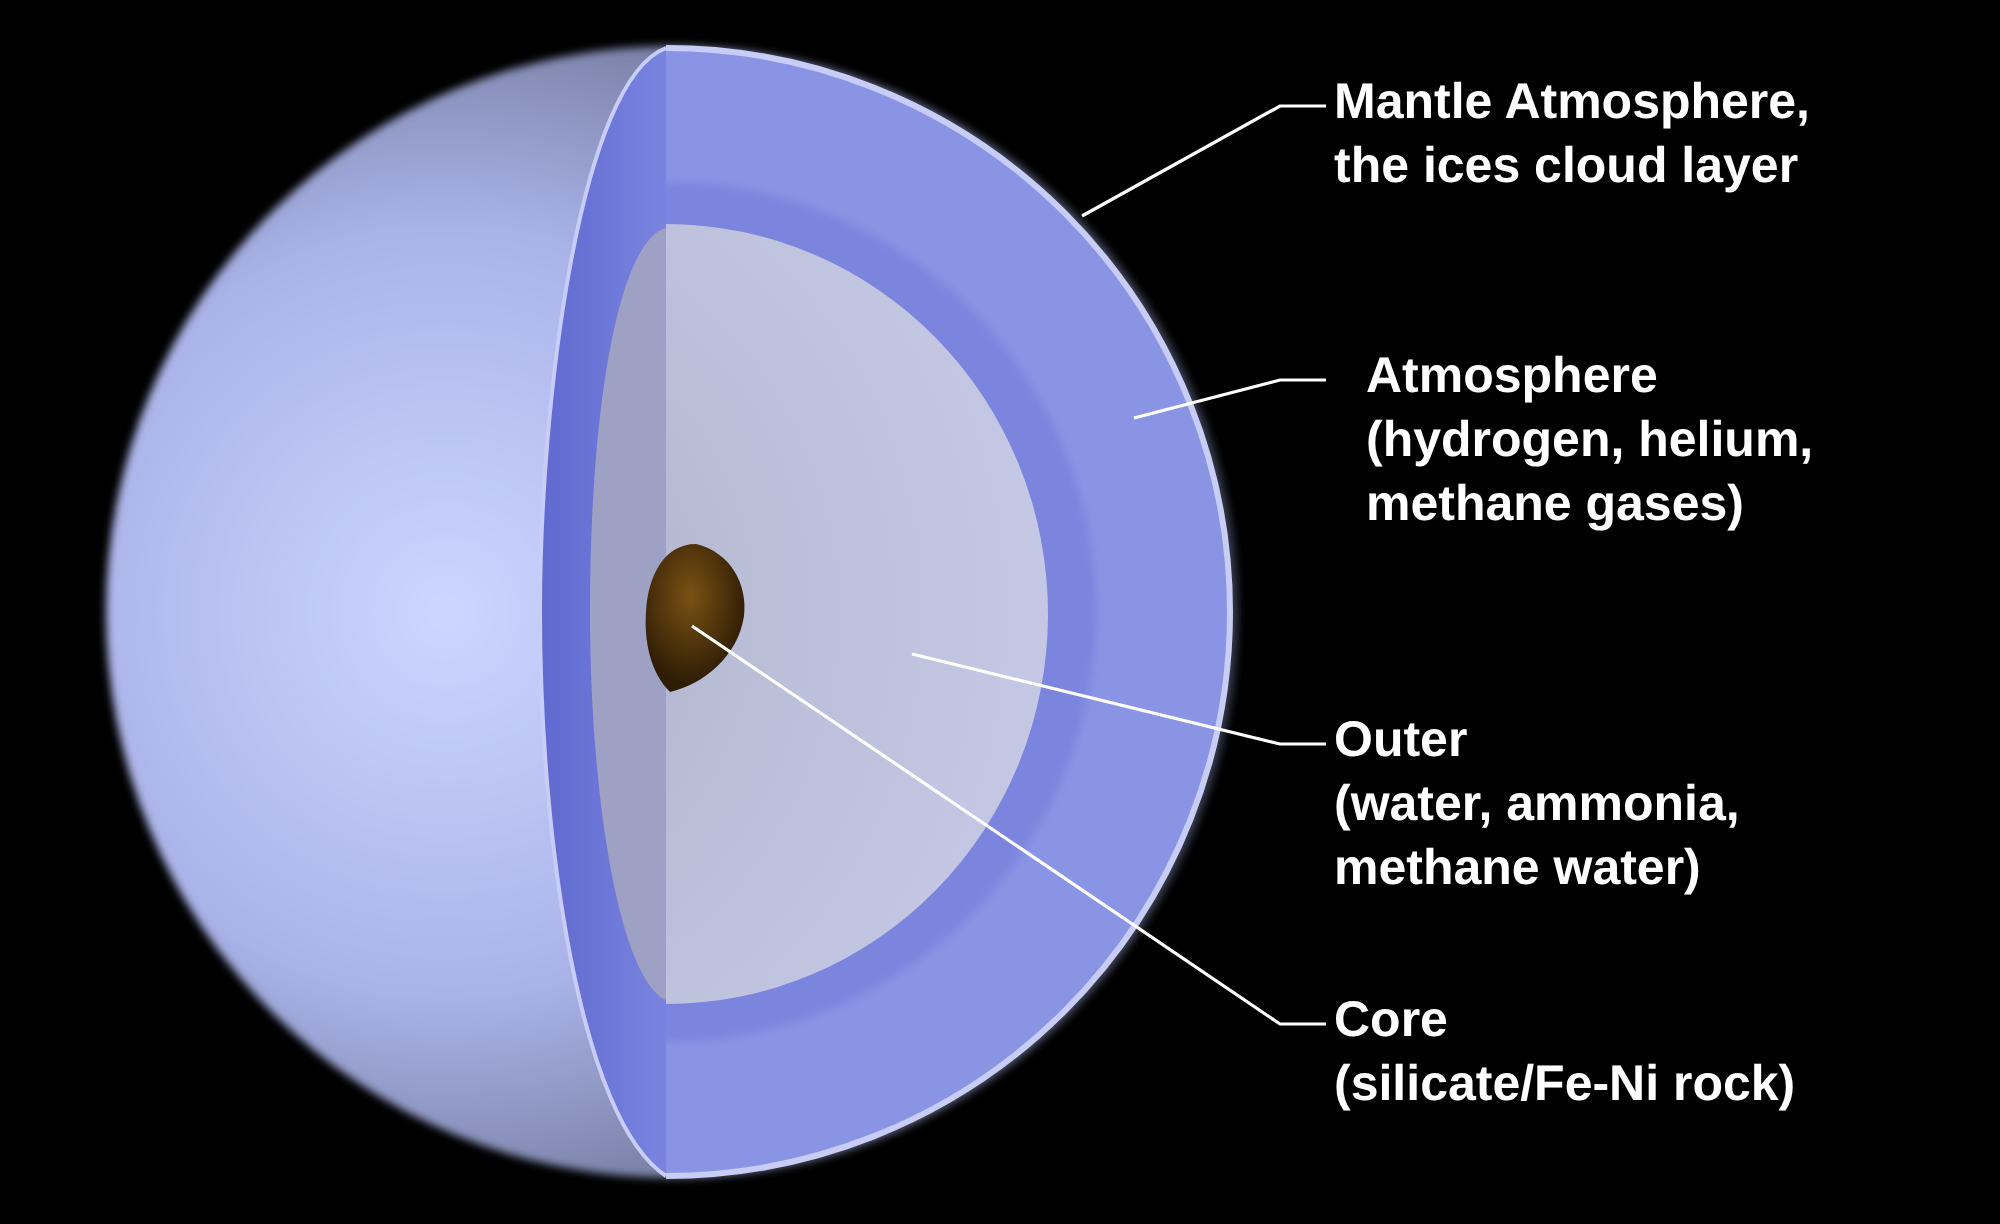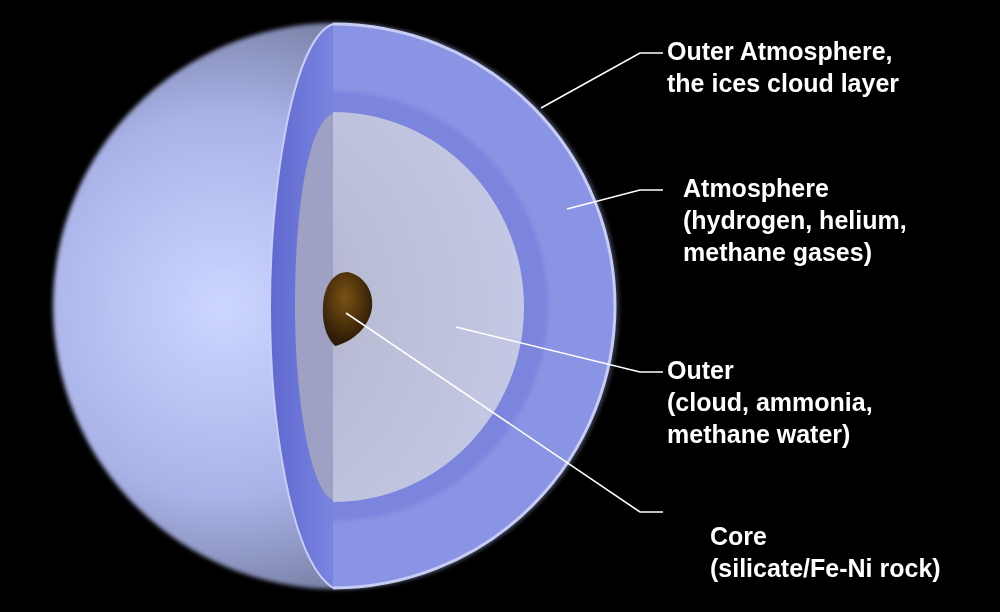--- a/index.html
+++ b/index.html
@@ -65,30 +65,30 @@
 
     <g stroke="#ffffff" stroke-width="1.6" fill="none">
       <polyline points="541,108 640,53 663,53"></polyline>
       <polyline points="567,209 640,190 663,190"></polyline>
       <polyline points="456,327 640,372 663,372"></polyline>
       <polyline points="346,313 640,512 663,512"></polyline>
     </g>
   </svg>
 
   <div class="label" style="left:667px;top:35px;">
-    <div>Outer Atmosphere,</div>
+    <div>Mantle Atmosphere,</div>
     <div>the ices cloud layer</div>
   </div>
   <div class="label" style="left:683px;top:172px;">
     <div>Atmosphere</div>
     <div>(hydrogen, helium,</div>
     <div>methane gases)</div>
   </div>
   <div class="label" style="left:667px;top:354px;">
     <div>Outer</div>
-    <div>(cloud, ammonia,</div>
+    <div>(water, ammonia,</div>
     <div>methane water)</div>
   </div>
-  <div class="label" style="left:667px;top:520px;margin-left:43px;">
+  <div class="label" style="left:667px;top:494px;">
     <div>Core</div>
     <div>(silicate/Fe-Ni rock)</div>
   </div>
 </div>
 
 </body></html>

